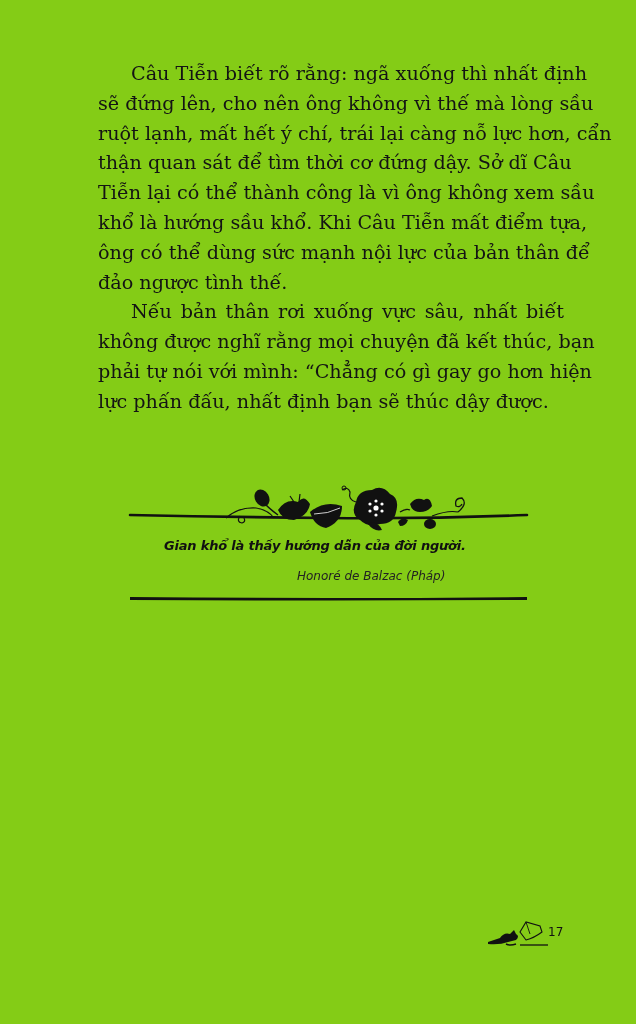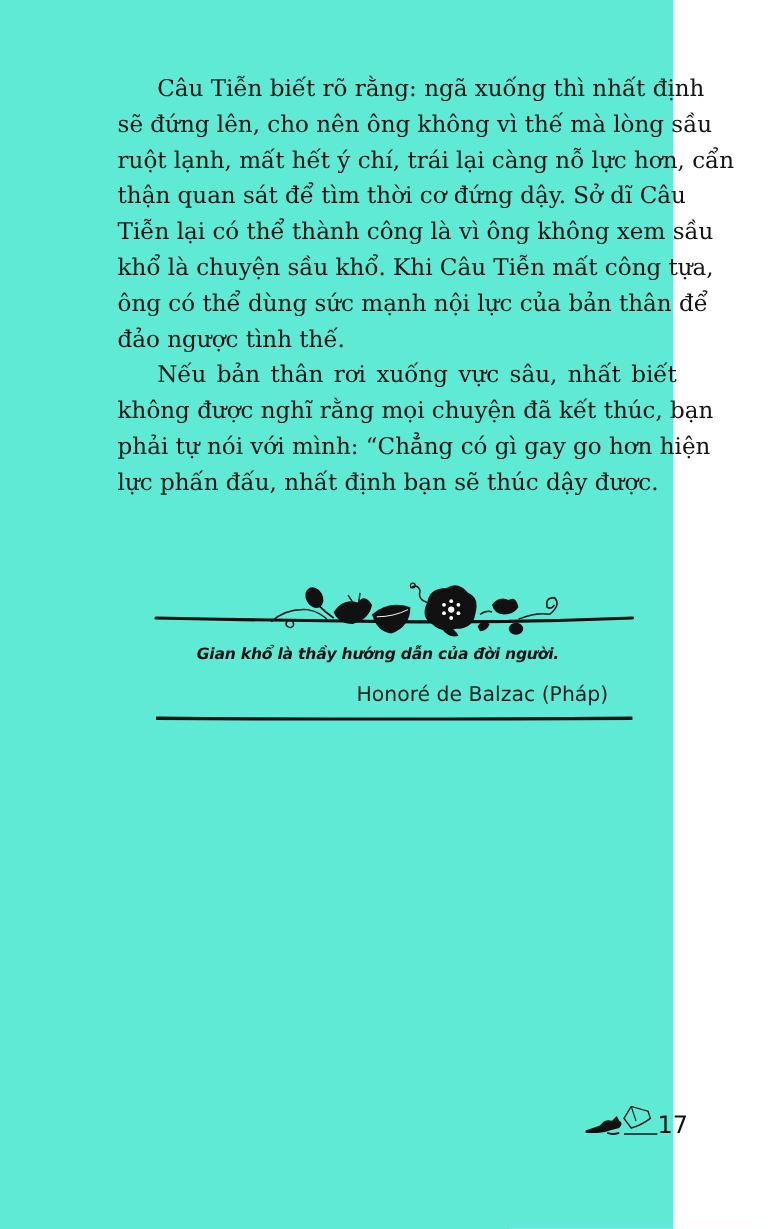--- a/index.html
+++ b/index.html
@@ -10,22 +10,22 @@
     body {
       width: 642px;
       height: 1024px;
       position: relative;
       overflow: hidden;
       color: #111111;
     }
     .page {
       position: absolute;
       left: 0; top: 0;
-      width: 561px; height: 1024px;
-      background: #5eead4;
+      width: 636px; height: 1024px;
+      background: #84cc16;
     }
     .body-text {
       position: absolute;
       left: 98px;
       top: 59px;
       width: 466px;
       font-family: "DejaVu Serif", "Liberation Serif", serif;
       font-size: 19.2px;
       line-height: 29.8px;
       color: #141414;
@@ -66,64 +66,65 @@
       font-size: 13px;
       letter-spacing: -0.2px;
       color: #111111;
       white-space: nowrap;
     }
     .quote-author {
       position: absolute;
       left: 169px;
       top: 33px;
       font-family: "DejaVu Sans", "Liberation Sans", sans-serif;
-      font-size: 17px;
+      font-size: 12px;
       color: #222222;
       white-space: nowrap;
+      font-style: italic;
     }
     .bottom-rule {
       position: absolute;
       left: 128px;
       top: 594px;
       width: 402px;
       height: 8px;
     }
     .footer {
       position: absolute;
       left: 486px;
       top: 918px;
       width: 90px;
       height: 34px;
     }
     .page-number {
       position: absolute;
       left: 62px;
       top: 7px;
       font-family: "DejaVu Sans", "Liberation Sans", sans-serif;
-      font-size: 20px;
+      font-size: 12px;
       color: #111111;
     }
     .footer svg {
       position: absolute;
       left: 0; top: 0;
     }
   </style>
 </head>
 <body>
 
 <div class="page">
 
   <div class="body-text">
 
     <span class="line indent">Câu Tiễn biết rõ rằng: ngã xuống thì nhất định</span>
     <span class="line">sẽ đứng lên, cho nên ông không vì thế mà lòng sầu</span>
     <span class="line">ruột lạnh, mất hết ý chí, trái lại càng nỗ lực hơn, cẩn</span>
     <span class="line">thận quan sát để tìm thời cơ đứng dậy. Sở dĩ Câu</span>
     <span class="line">Tiễn lại có thể thành công là vì ông không xem sầu</span>
-    <span class="line">khổ là chuyện sầu khổ. Khi Câu Tiễn mất công tựa,</span>
+    <span class="line">khổ là hướng sầu khổ. Khi Câu Tiễn mất điểm tựa,</span>
     <span class="line">ông có thể dùng sức mạnh nội lực của bản thân để</span>
     <span class="line last">đảo ngược tình thế.</span>
 
     <span class="line indent">Nếu bản thân rơi xuống vực sâu, nhất biết</span>
     <span class="line">không được nghĩ rằng mọi chuyện đã kết thúc, bạn</span>
     <span class="line">phải tự nói với mình: “Chẳng có gì gay go hơn hiện</span>
     <span class="line last">lực phấn đấu, nhất định bạn sẽ thúc dậy được.</span>
   </div>
 
   <svg class="ornament" viewBox="0 0 402 54" xmlns="http://www.w3.org/2000/svg">

